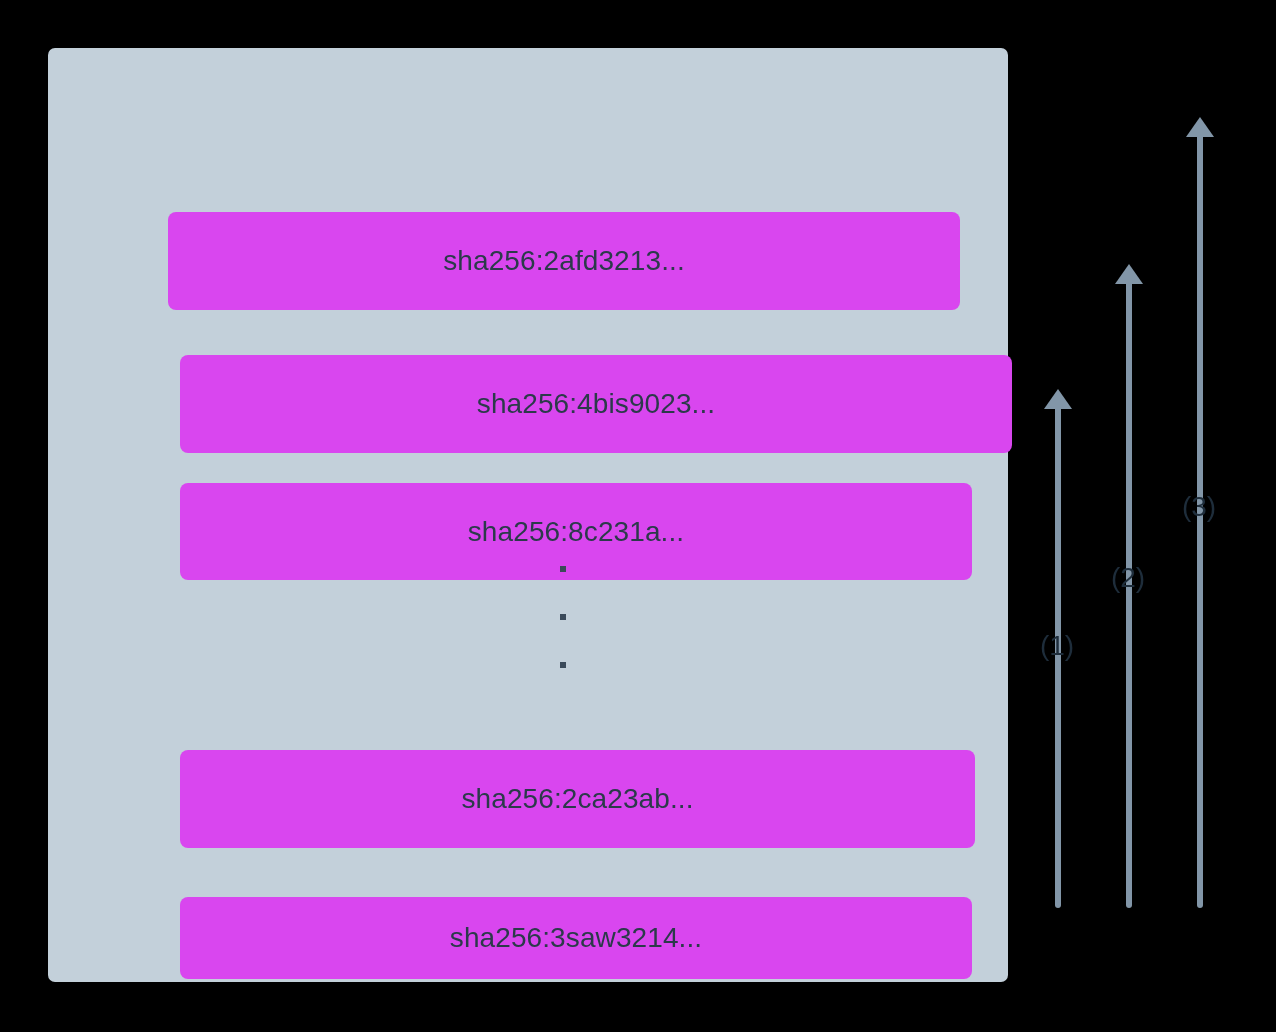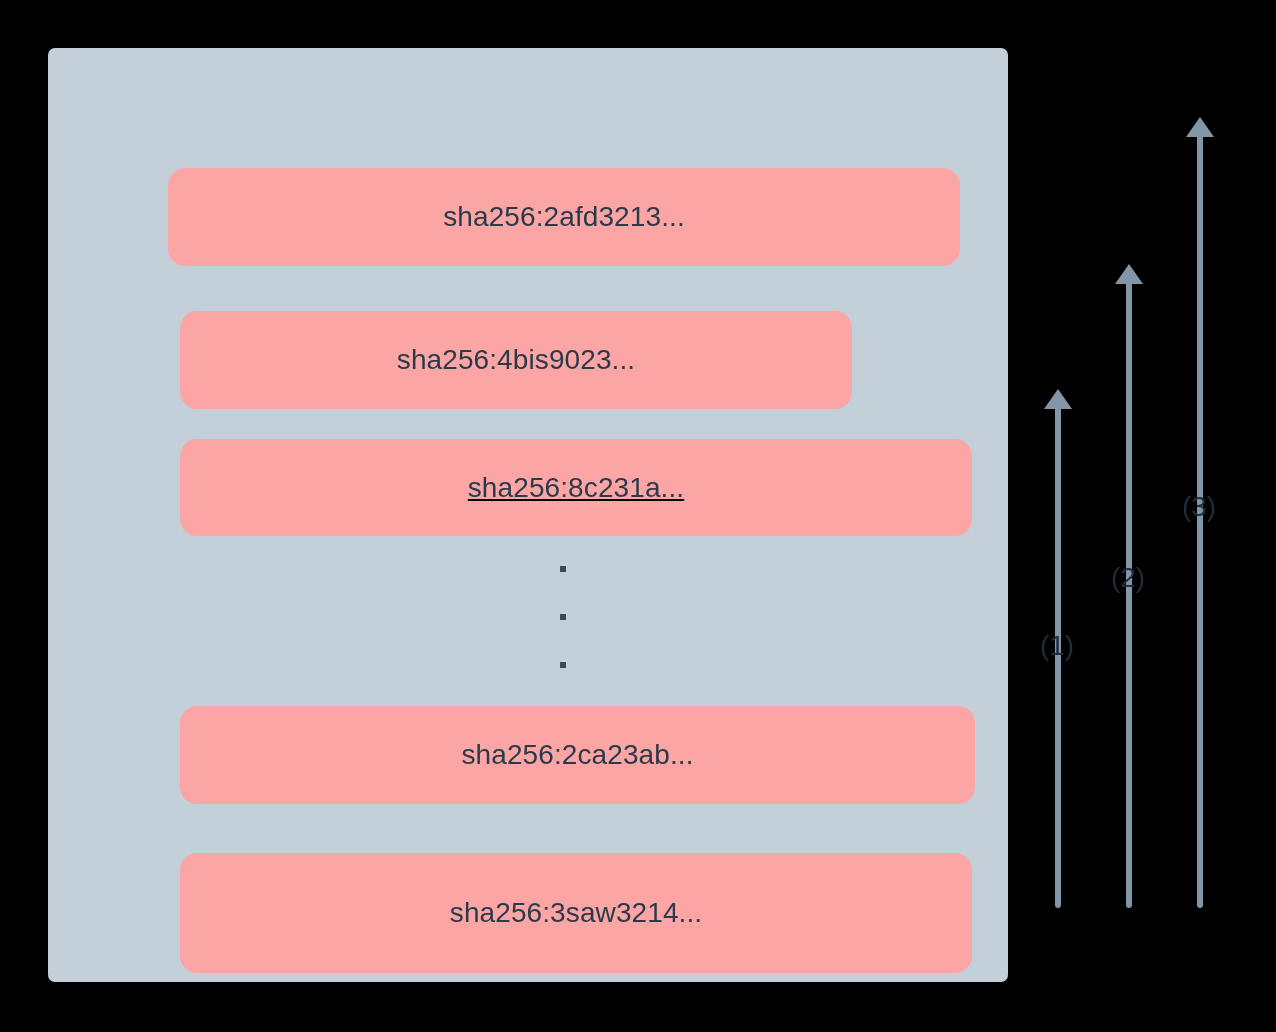--- a/index.html
+++ b/index.html
@@ -28,40 +28,41 @@
     top: 48px;
     width: 960px;
     height: 934px;
     background: #c3d0da;
     border-radius: 7px;
   }
 
   
   .digest-box {
     position: absolute;
-    background: #fca5a5;
-    border-radius: 17px;
+    background: #d946ef;
+    border-radius: 8px;
     display: flex;
     align-items: center;
     justify-content: center;
     box-sizing: border-box;
+    margin-top: 44px;
   }
   .digest-label {
     font-size: 28px;
     font-weight: 500;
     color: #2b3a4a;
     letter-spacing: 0.1px;
     white-space: nowrap;
   }
 
   #digest-box-0 { left: 120px; top: 120px;  width: 792px; height: 98px; }
-  #digest-box-1 { left: 132px; top: 263px;  width: 672px; height: 98px; }
-  #digest-box-2 { left: 132px; top: 391px;  width: 792px; height: 97px; text-decoration: underline; }
+  #digest-box-1 { left: 132px; top: 263px;  width: 832px; height: 98px; }
+  #digest-box-2 { left: 132px; top: 391px;  width: 792px; height: 97px; }
   #digest-box-3 { left: 132px; top: 658px;  width: 795px; height: 98px; }
-  #digest-box-4 { left: 132px; top: 805px;  width: 792px; height: 120px; }
+  #digest-box-4 { left: 132px; top: 805px;  width: 792px; height: 82px; }
 
   
   #ellipsis {
     position: absolute;
     left: 512px;
     top: 512px;
     width: 8px;
     height: 112px;
   }
   .ellipsis-dot {

